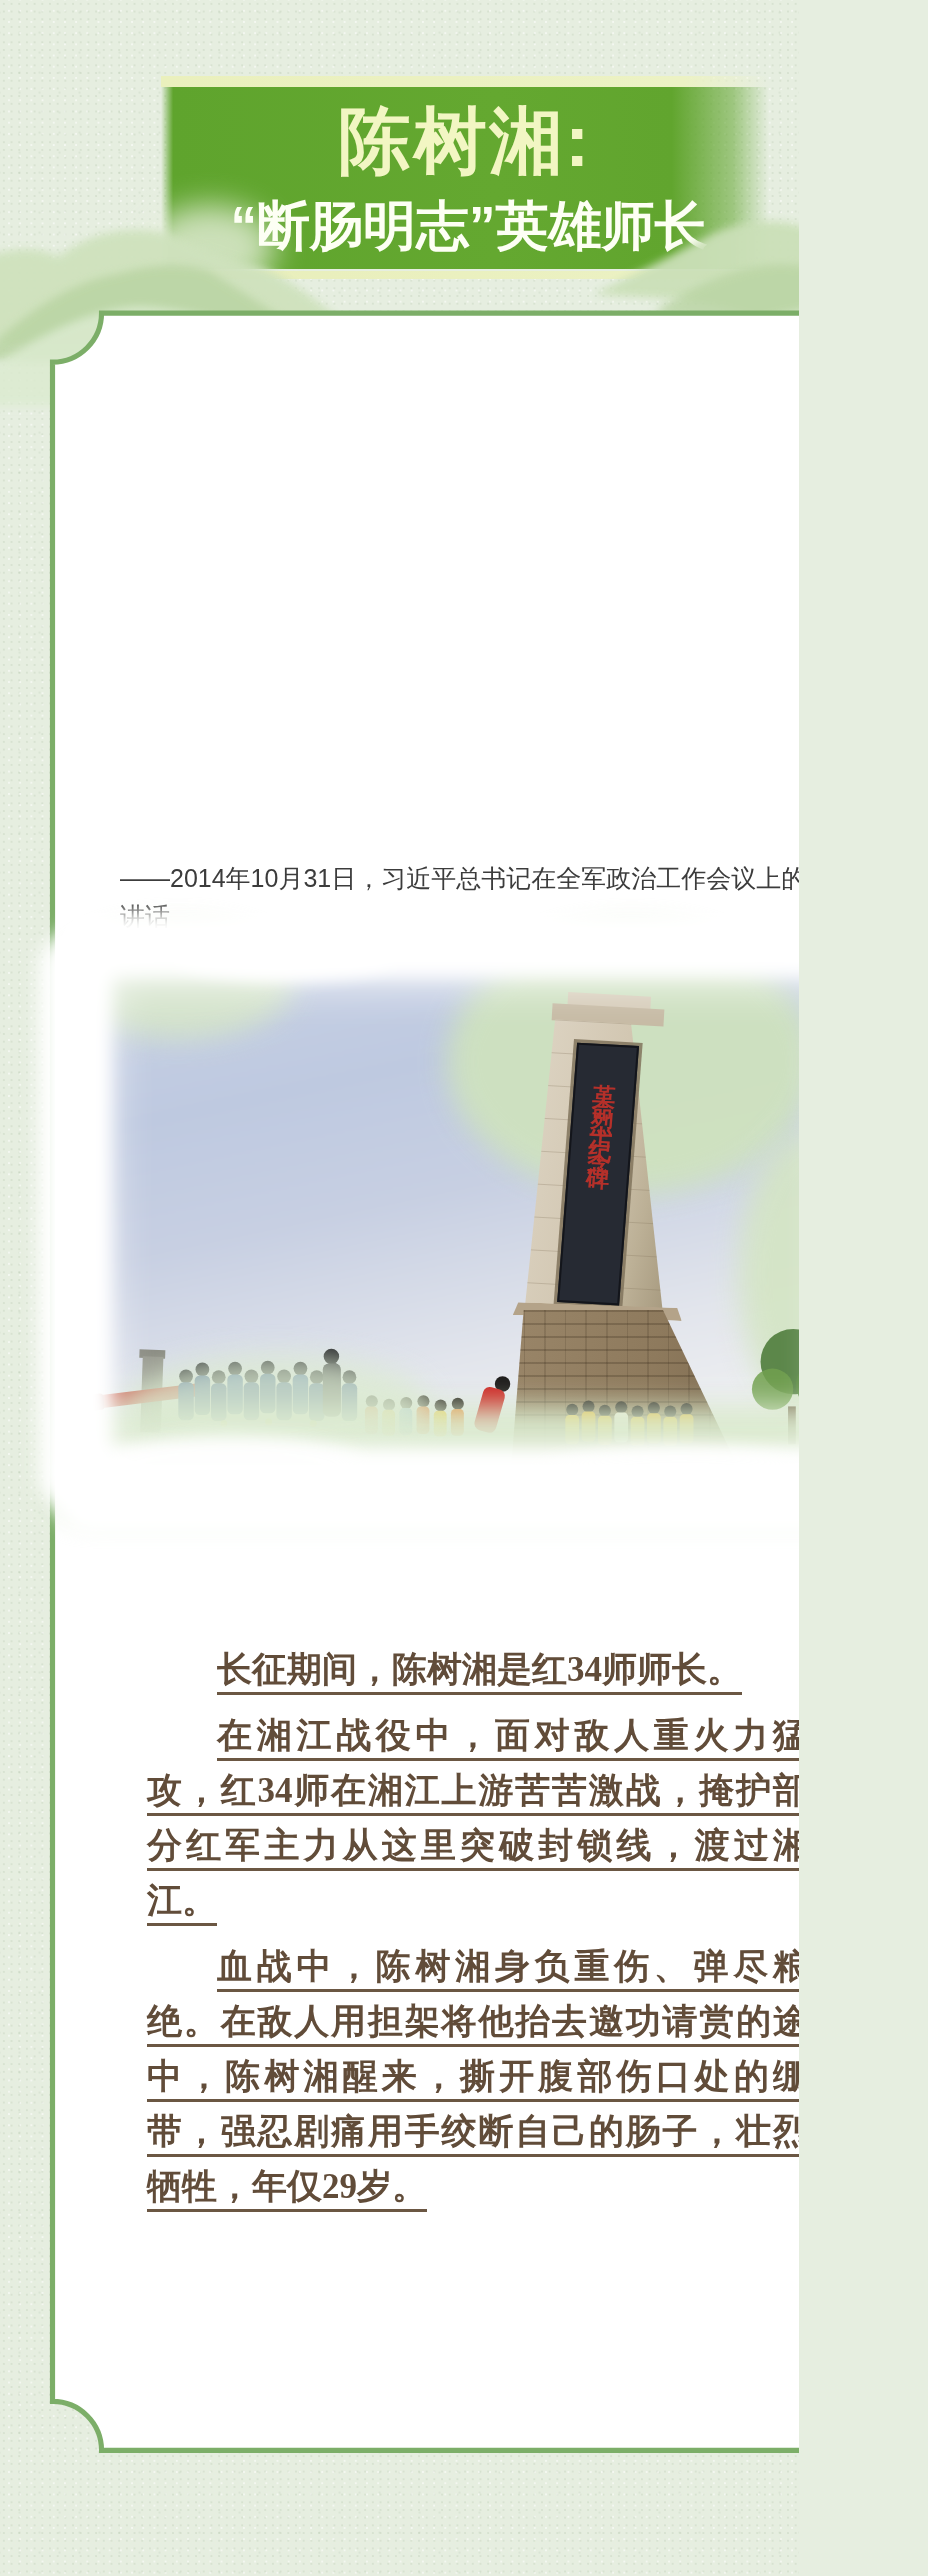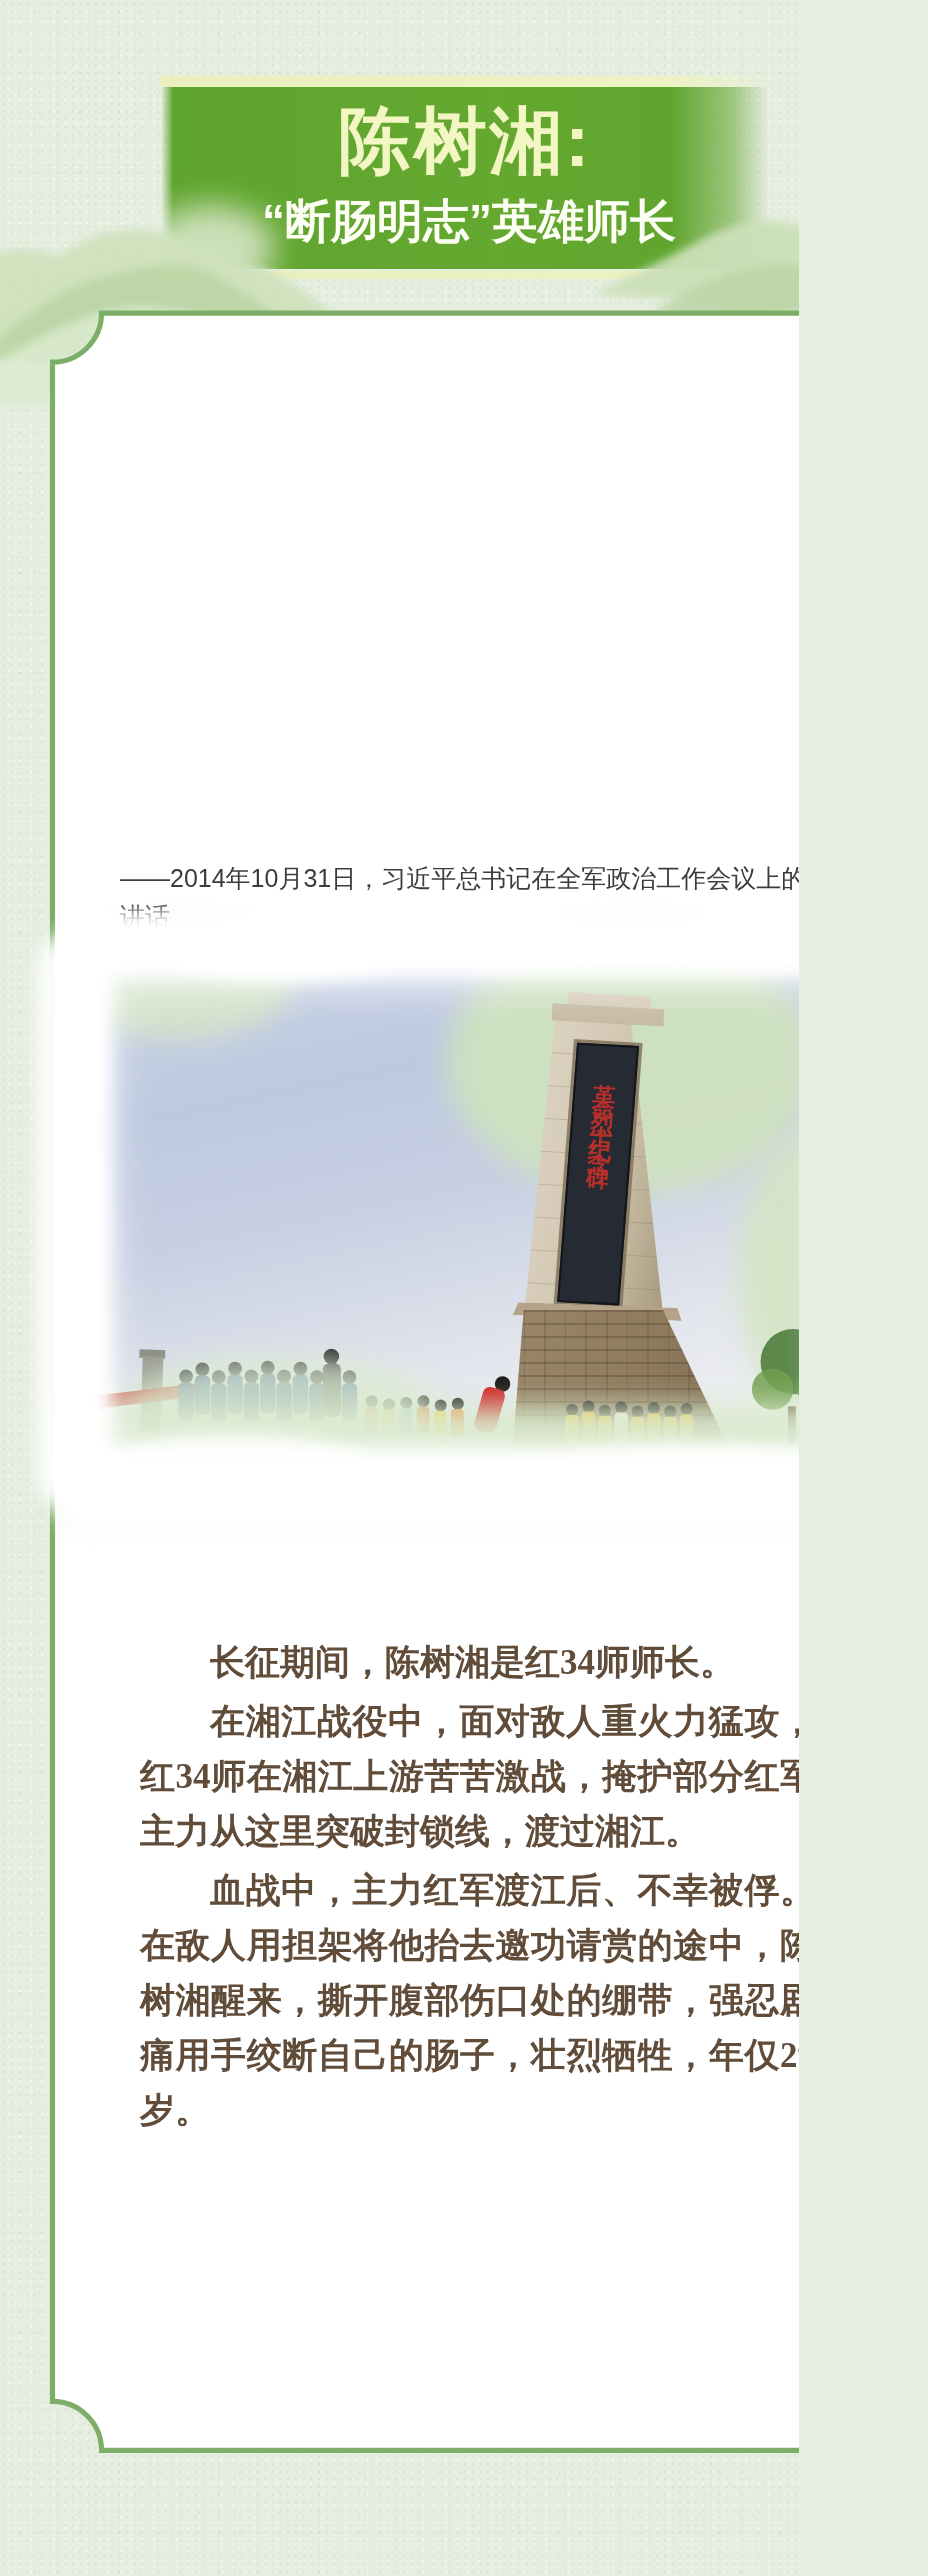--- a/index.html
+++ b/index.html
@@ -17,21 +17,21 @@
   .banner{position:absolute;left:161px;top:76px;width:608px;height:193px;}
   .banner-green{position:absolute;left:0;right:0;top:11.2px;bottom:0;
     background:linear-gradient(90deg,rgba(95,164,45,.0) 0%,#5fa42d 2%,#64a830 55%,#61a52e 84%,rgba(97,165,46,.55) 94%,rgba(97,165,46,0) 100%);}
   .banner-strip{position:absolute;left:0;right:0;top:0;height:11.2px;
     background:linear-gradient(90deg,#eaf0bd 0%,#ecf2c4 86%,rgba(236,242,196,0) 100%);}
   .banner-blob{position:absolute;left:-15.5px;bottom:-22.4px;width:129px;height:86px;
     background:#e7efdc;filter:blur(15.5px);border-radius:50%;opacity:.8;}
   .banner-title{position:absolute;left:0;right:0;top:17px;text-align:center;
     font-size:73px;font-weight:900;letter-spacing:2.6px;color:#f2f6c3;}
   .banner-subtitle{position:absolute;left:8px;right:0;top:115px;text-align:center;
-    font-size:46px;font-weight:800;color:#fdfff4;}
+    font-size:53px;font-weight:800;color:#fdfff4;}
 
   
   .divider{position:absolute;left:161px;top:271px;width:768px;height:7.7px;
     background:linear-gradient(90deg,#e8eeba,#ebf1c2 60%,#eef3cd);}
   .mountains{position:absolute;left:0;top:198px;width:929px;height:258px;}
 
   
   .card-frame{position:absolute;left:0;top:0;width:929px;height:2576px;}
 
   
@@ -96,22 +96,22 @@
     border-radius:48% 52% 44% 56% / 62% 50% 58% 42%;transform:rotate(-2.5deg);}
   .badge-blob2{position:absolute;left:8.6px;right:12px;top:-6px;height:34px;background:#6d9c51;
     border-radius:50% 60% 40% 50%;transform:rotate(2deg);}
   .badge-blob3{position:absolute;left:15.5px;right:6.9px;bottom:-5.2px;height:31px;background:#6d9c51;
     border-radius:40% 55% 55% 45%;transform:rotate(-1deg);}
   .badge-label{position:absolute;left:0;right:8.6px;top:12px;text-align:center;
     font-size:48px;font-weight:800;color:#ffffff;letter-spacing:1.7px;}
   .story{position:absolute;left:136px;top:1631px;width:683px;
     font-family:"Liberation Serif","DejaVu Serif",serif;
     font-size:35px;font-weight:700;color:#614c39;line-height:55px;text-align:justify;}
-  .story p{margin:4px;text-indent:2em;
-    text-decoration-color:#6b5743;
+  .story p{margin:11px;text-indent:2em;
+    text-decoration:underline;text-decoration-color:#6b5743;
     text-decoration-thickness:2.6px;text-underline-offset:11.2px;}
 </style>
 </head>
 <body>
 
 <div class="canvas">
 
   <div class="banner">
     <div class="banner-strip"></div>
     <div class="banner-green"></div>
@@ -256,17 +256,17 @@
     <div class="wv wv-c1"></div>
     <div class="wv wv-c2"></div>
     <div class="wv wv-c3"></div>
     <div class="wv-frame"></div>
   </div>
 
 
   <div class="story">
     <p>长征期间，陈树湘是红34师师长。</p>
     <p>在湘江战役中，面对敌人重火力猛攻，红34师在湘江上游苦苦激战，掩护部分红军主力从这里突破封锁线，渡过湘江。</p>
-    <p>血战中，主力红军渡江后、不幸被俘。在敌人用担架将他抬去邀功请赏的途中，陈树湘醒来，撕开腹部伤口处的绷带，强忍剧痛用手绞断自己的肠子，壮烈牺牲，年仅29岁。</p>
+    <p>血战中，陈树湘身负重伤、弹尽粮绝。在敌人用担架将他抬去邀功请赏的途中，陈树湘醒来，撕开腹部伤口处的绷带，强忍剧痛用手绞断自己的肠子，壮烈牺牲，年仅29岁。</p>
   </div>
 
 </div>
 
 
 </body></html>

